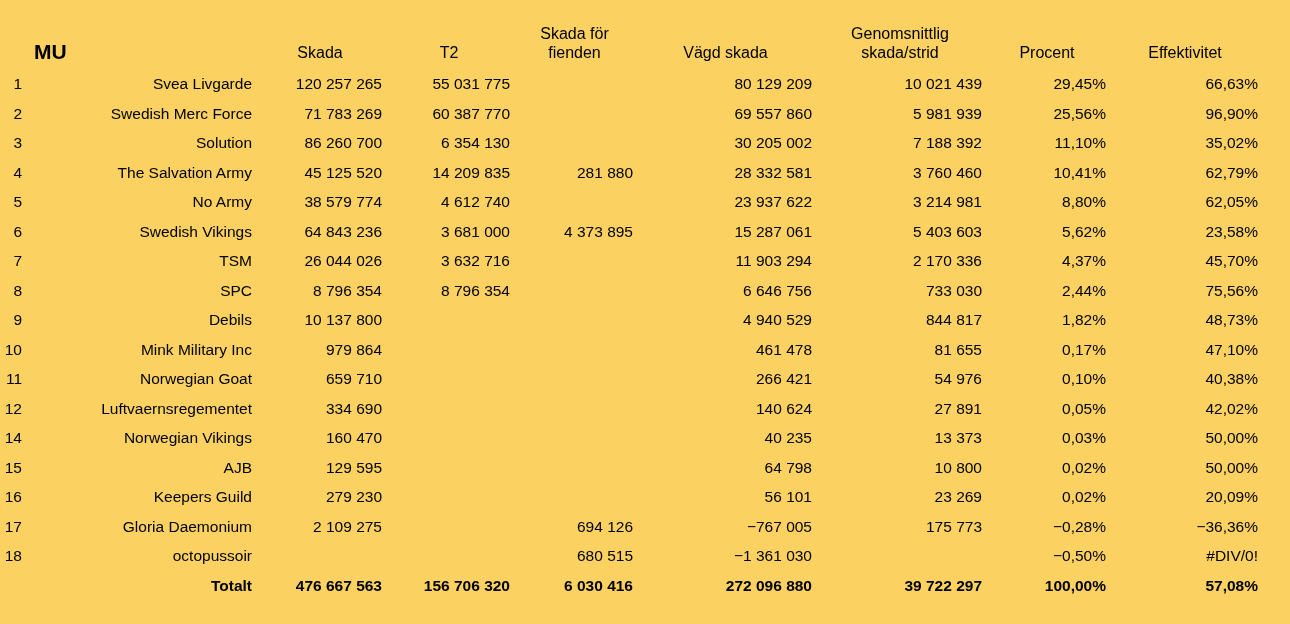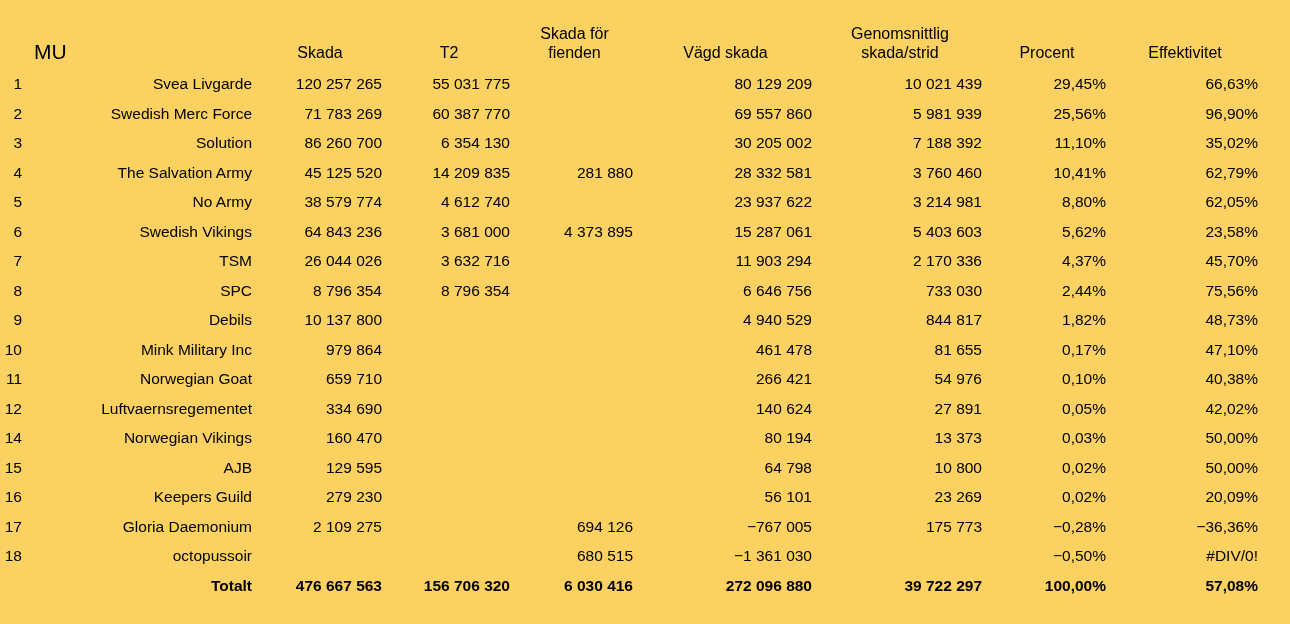--- a/index.html
+++ b/index.html
@@ -32,21 +32,21 @@
     height: 62px;
     vertical-align: bottom;
     padding-bottom: 7px;
     line-height: 1.15;
     font-size: 16px;
     font-weight: normal;
     text-align: center;
   }
   thead th.mu-header {
     text-align: left;
-    font-weight: normal;
+    font-weight: bold;
     font-size: 21px;
     padding-left: 6px;
     padding-bottom: 5px;
   }
   thead th.two-line {
     white-space: pre-line;
   }
   td.num {
     text-align: right;
   }
@@ -239,21 +239,21 @@
     <td class="num">0,05%</td>
     <td class="num">42,02%</td>
     <td></td>
   </tr>
       <tr>
     <td class="rank">14</td>
     <td class="name">Norwegian Vikings</td>
     <td class="num">160 470</td>
     <td class="num"></td>
     <td class="num"></td>
-    <td class="num">80 194</td>
+    <td class="num">40 235</td>
     <td class="num">13 373</td>
     <td class="num">0,03%</td>
     <td class="num">50,00%</td>
     <td></td>
   </tr>
       <tr>
     <td class="rank">15</td>
     <td class="name">AJB</td>
     <td class="num">129 595</td>
     <td class="num"></td>

